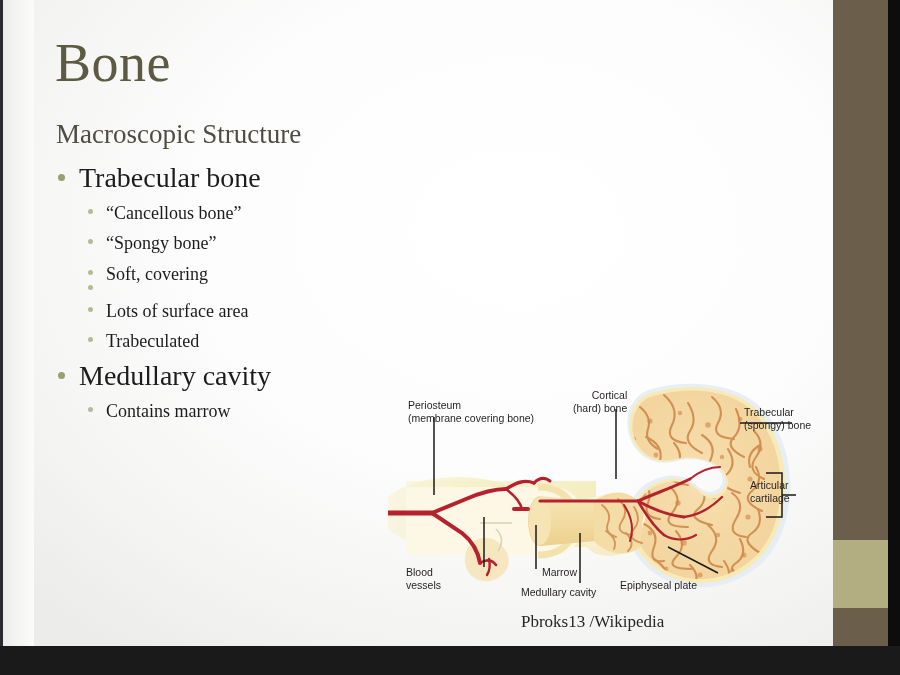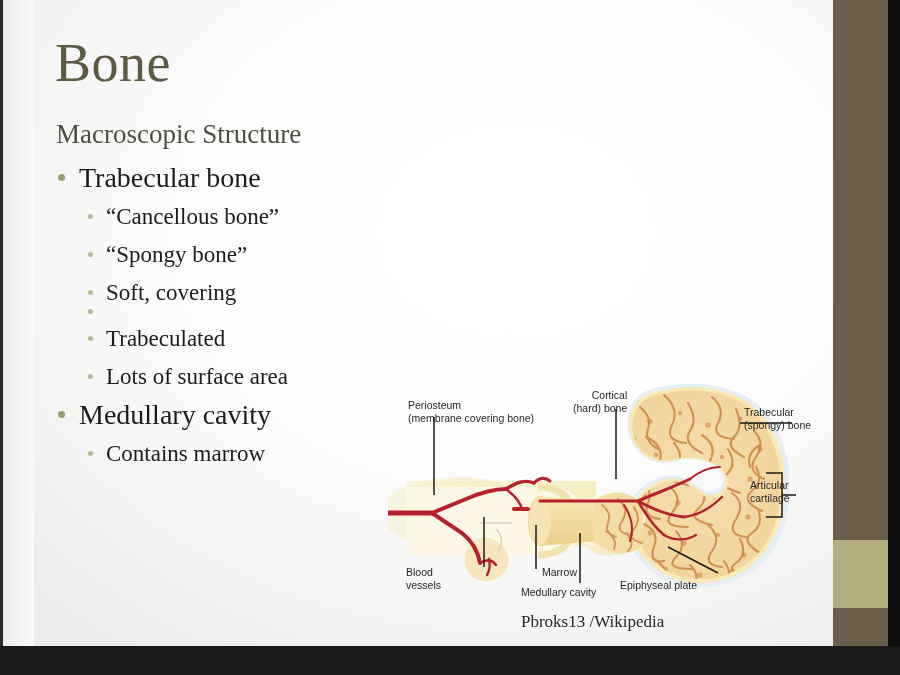--- a/index.html
+++ b/index.html
@@ -35,21 +35,21 @@
   }
 
   
   .blist{position:absolute;left:58px;top:160px;width:520px;}
   .l1,.l2{display:flex;align-items:baseline;}
   .l1{margin:0 0 2px 0;font-family:Liberation Serif, serif;}
   .l2{margin:0 0 2px 30px;}
   .dot1{width:7px;height:7px;border-radius:50%;background:#9aa06b;flex:none;margin-right:14px;position:relative;top:-6px;}
   .dot2{width:5px;height:5px;border-radius:50%;background:#b4bb92;flex:none;margin-right:13px;position:relative;top:-5px;}
   .t1{font-size:28px;line-height:1.31;color:#1c1c1c;}
-  .t2{font-size:23px;line-height:1.58;color:#1c1c1c;}
+  .t2{font-size:18px;line-height:1.58;color:#1c1c1c;}
 
   
   .diagram{position:absolute;left:388px;top:383px;width:445px;height:260px;}
   .dlabel{
     position:absolute;font-family:"Liberation Sans",sans-serif;
     font-size:10.5px;line-height:1.25;color:#231f20;white-space:pre;
   }
   .credit{
     position:absolute;left:521px;top:612px;font-size:17px;color:#262626;
     font-family:"Liberation Serif",serif;
@@ -84,25 +84,25 @@
         </div>
         <div class="l2">
           <span class="dot2"></span>
           <span class="t2">Soft, covering</span>
         </div>
         <div class="l2">
           <span class="dot2"></span>
         </div>
         <div class="l2">
           <span class="dot2"></span>
+          <span class="t2">Lots of surface area</span>
+        </div>
+        <div class="l2">
+          <span class="dot2"></span>
           <span class="t2">Trabeculated</span>
-        </div>
-        <div class="l2">
-          <span class="dot2"></span>
-          <span class="t2">Lots of surface area</span>
         </div>
         <div class="l1">
           <span class="dot1"></span>
           <span class="t1">Medullary cavity</span>
         </div>
         <div class="l2">
           <span class="dot2"></span>
           <span class="t2">Contains marrow</span>
         </div>
       </div>

